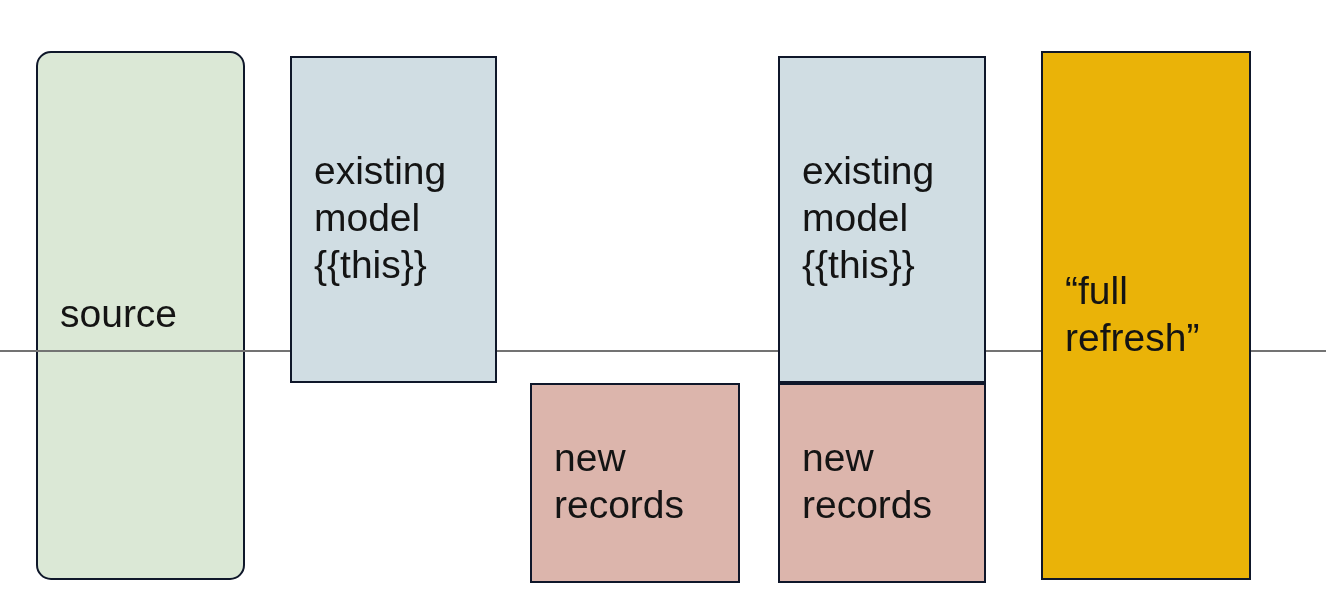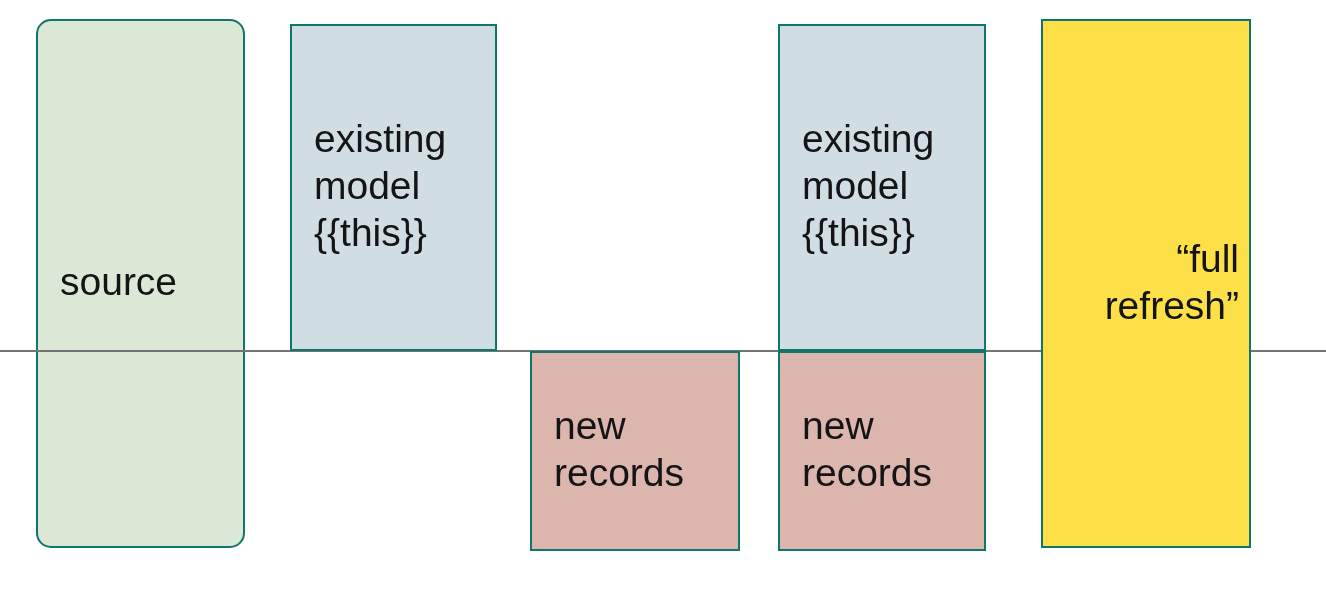--- a/index.html
+++ b/index.html
@@ -11,30 +11,31 @@
   #canvas {
     position: relative;
     width: 1326px;
     height: 602px;
     background: #ffffff;
     overflow: hidden;
   }
   .box {
     position: absolute;
     box-sizing: border-box;
-    border: 2px solid #0f766e;
+    border: 2px solid #0f172a;
     display: flex;
     align-items: center;
     justify-content: flex-start;
     padding: 0 10px 4px 22px;
     font-size: 39px;
     line-height: 47px;
     letter-spacing: 0px;
     color: #141414;
     overflow-wrap: break-word;
+    margin-top: 32px;
   }
   .box .label { display: block; }
   
   #box-source        { left: 36px;   top: 19px;  width: 209px; height: 529px; z-index: 1; border-radius: 15px; }
   
   #box-existing-1    { left: 290px;  top: 24px;  width: 207px; height: 327px; z-index: 3; }
   #box-new-records-1 { left: 530px;  top: 351px; width: 210px; height: 200px; z-index: 3; }
   #box-existing-2    { left: 778px;  top: 24px;  width: 208px; height: 327px; z-index: 3; }
   #box-new-records-2 { left: 778px;  top: 351px; width: 208px; height: 200px; z-index: 3; }
   
@@ -70,17 +71,17 @@
   </div>
 
   <div class="box" id="box-existing-2" style="background-color: rgb(208, 221, 227);">
     <span class="label">existing model {{this}}</span>
   </div>
 
   <div class="box" id="box-new-records-2" style="background-color: rgb(220, 181, 172);">
     <span class="label">new records</span>
   </div>
 
-  <div class="box" id="box-full-refresh" style="background-color: #fde047; text-align: right;">
+  <div class="box" id="box-full-refresh" style="background-color: #eab308;">
     <span class="label">“full refresh”</span>
   </div>
 
 </div>
 
 </body></html>

